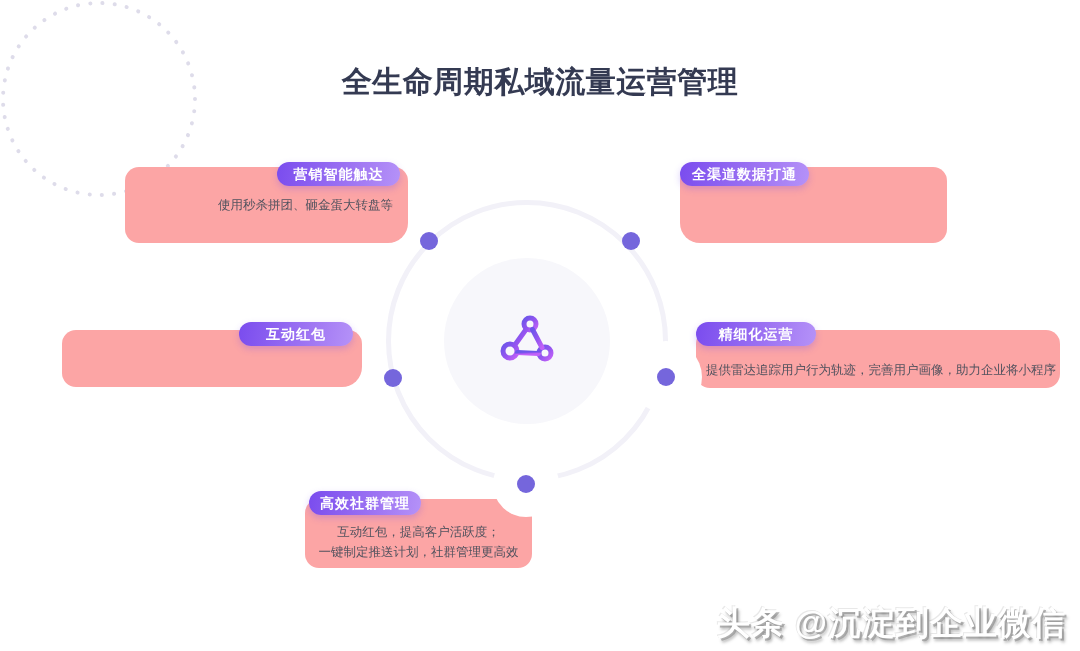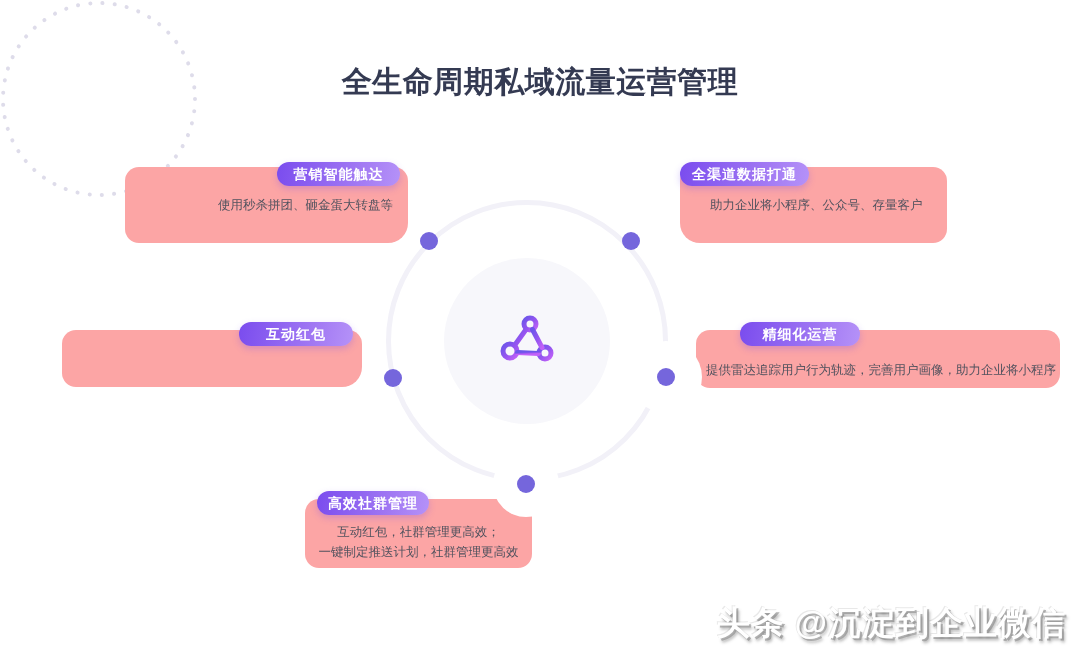--- a/index.html
+++ b/index.html
@@ -43,22 +43,22 @@
   .badge{
     position:absolute;height:24px;line-height:24px;border-radius:13px;
     text-align:center;color:#ffffff;font-size:14px;font-weight:bold;letter-spacing:1px;
     background:linear-gradient(100deg,#7a4cee 0%,#a178f3 65%,#b592f8 100%);
     box-shadow:0 3px 7px rgba(122,76,238,.28);
     z-index:5;
   }
   .badge1{left:152px;top:-5px;width:123px;}
   .badge2{left:0;top:-5px;width:129px;}
   .badge3{left:177px;top:-8px;width:114px;}
-  .badge4{left:0;top:-8px;width:120px;margin-left:44px;}
-  .badge5{left:12px;top:-8px;width:112px;}
+  .badge4{left:0;top:-8px;width:120px;}
+  .badge5{left:4px;top:-8px;width:112px;}
 
   
   .notch{position:absolute;border-radius:50%;background:#ffffff;z-index:2;}
   .notch4{left:630px;top:341px;width:72px;height:72px;}
   .notch5{left:493px;top:451px;width:66px;height:66px;}
   .dot{
     position:absolute;width:18px;height:18px;border-radius:50%;
     background:#7566dc;z-index:6;
   }
   .dot1{left:420px;top:232px;}
@@ -109,35 +109,34 @@
   </svg>
 
   
   <div class="card card1">
     <div class="badge badge1">营销智能触达</div>
     <div class="line">使用秒杀拼团、砸金蛋大转盘等</div>
   </div>
 
   <div class="card card2">
     <div class="badge badge2">全渠道数据打通</div>
-    <div class="line">助力企业将小程序、公众号、存量客户</div>
   </div>
 
   <div class="card card3">
     <div class="badge badge3">互动红包</div>
   </div>
 
   <div class="card card4">
     <div class="badge badge4">精细化运营</div>
     <div class="line">提供雷达追踪用户行为轨迹，完善用户画像，助力企业将小程序</div>
   </div>
 
   <div class="card card5">
     <div class="badge badge5">高效社群管理</div>
-    <div class="line">互动红包，社群管理更高效；</div>
+    <div class="line">互动红包，提高客户活跃度；</div>
     <div class="line">一键制定推送计划，社群管理更高效</div>
   </div>
 
   
   <div class="notch notch4"></div>
   <div class="notch notch5"></div>
 
   
   <div class="dot dot1"></div>
   <div class="dot dot2"></div>

